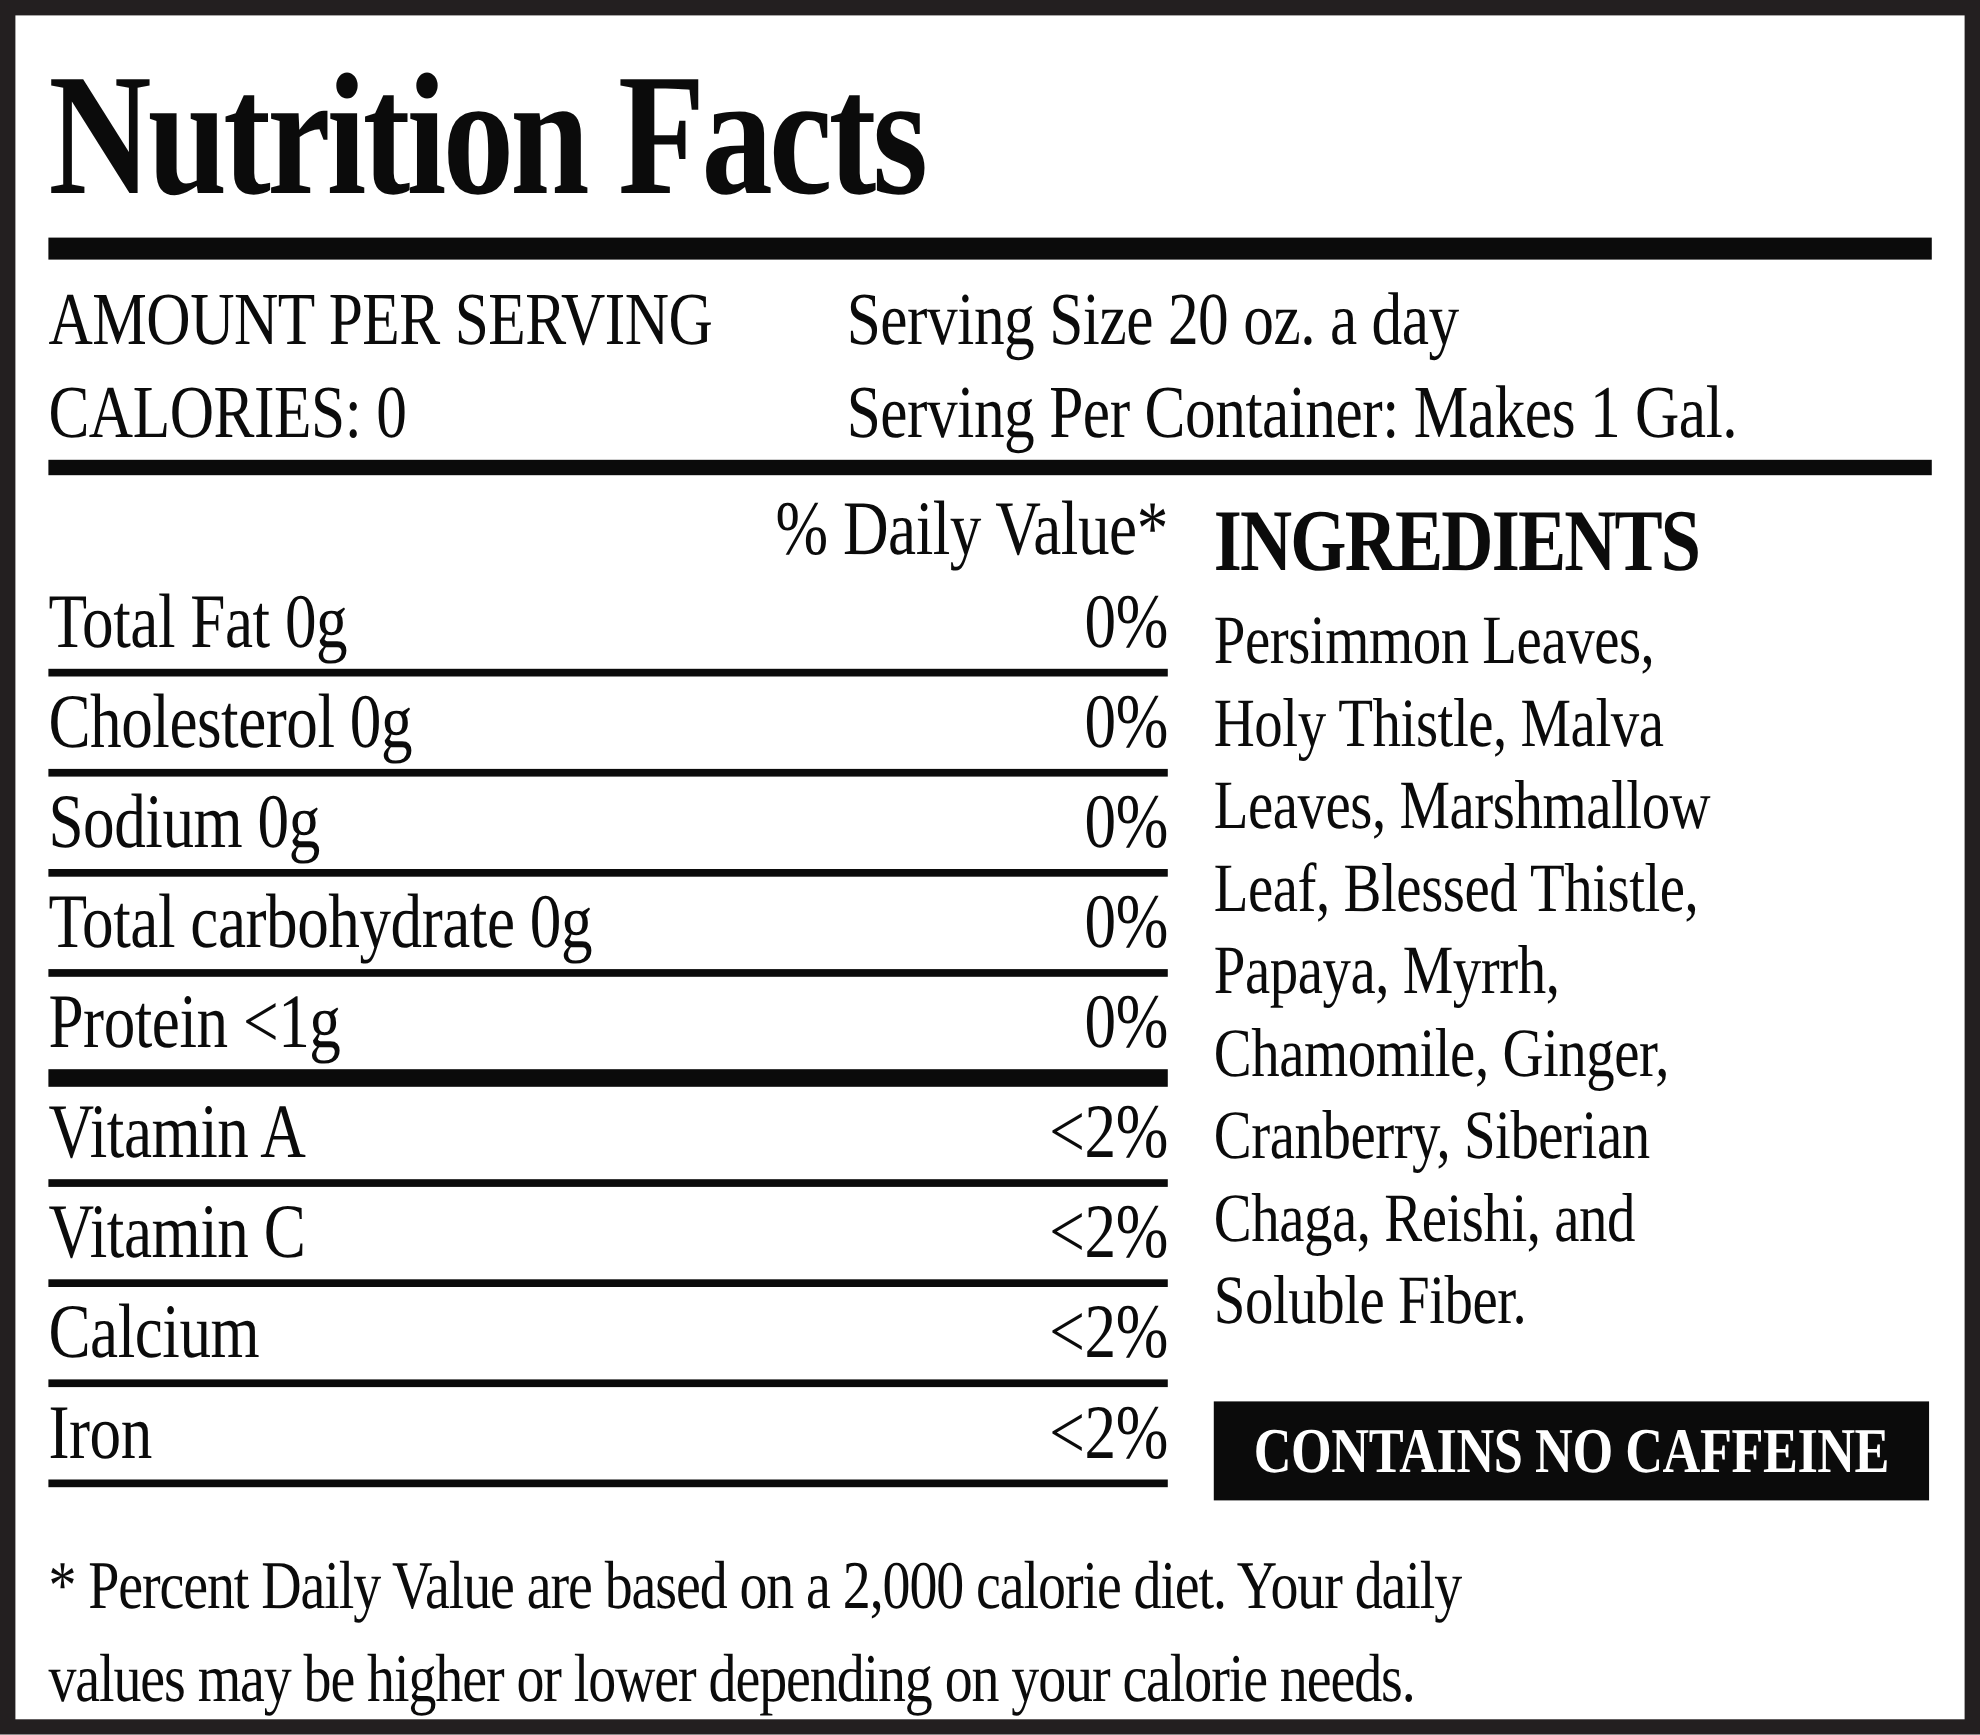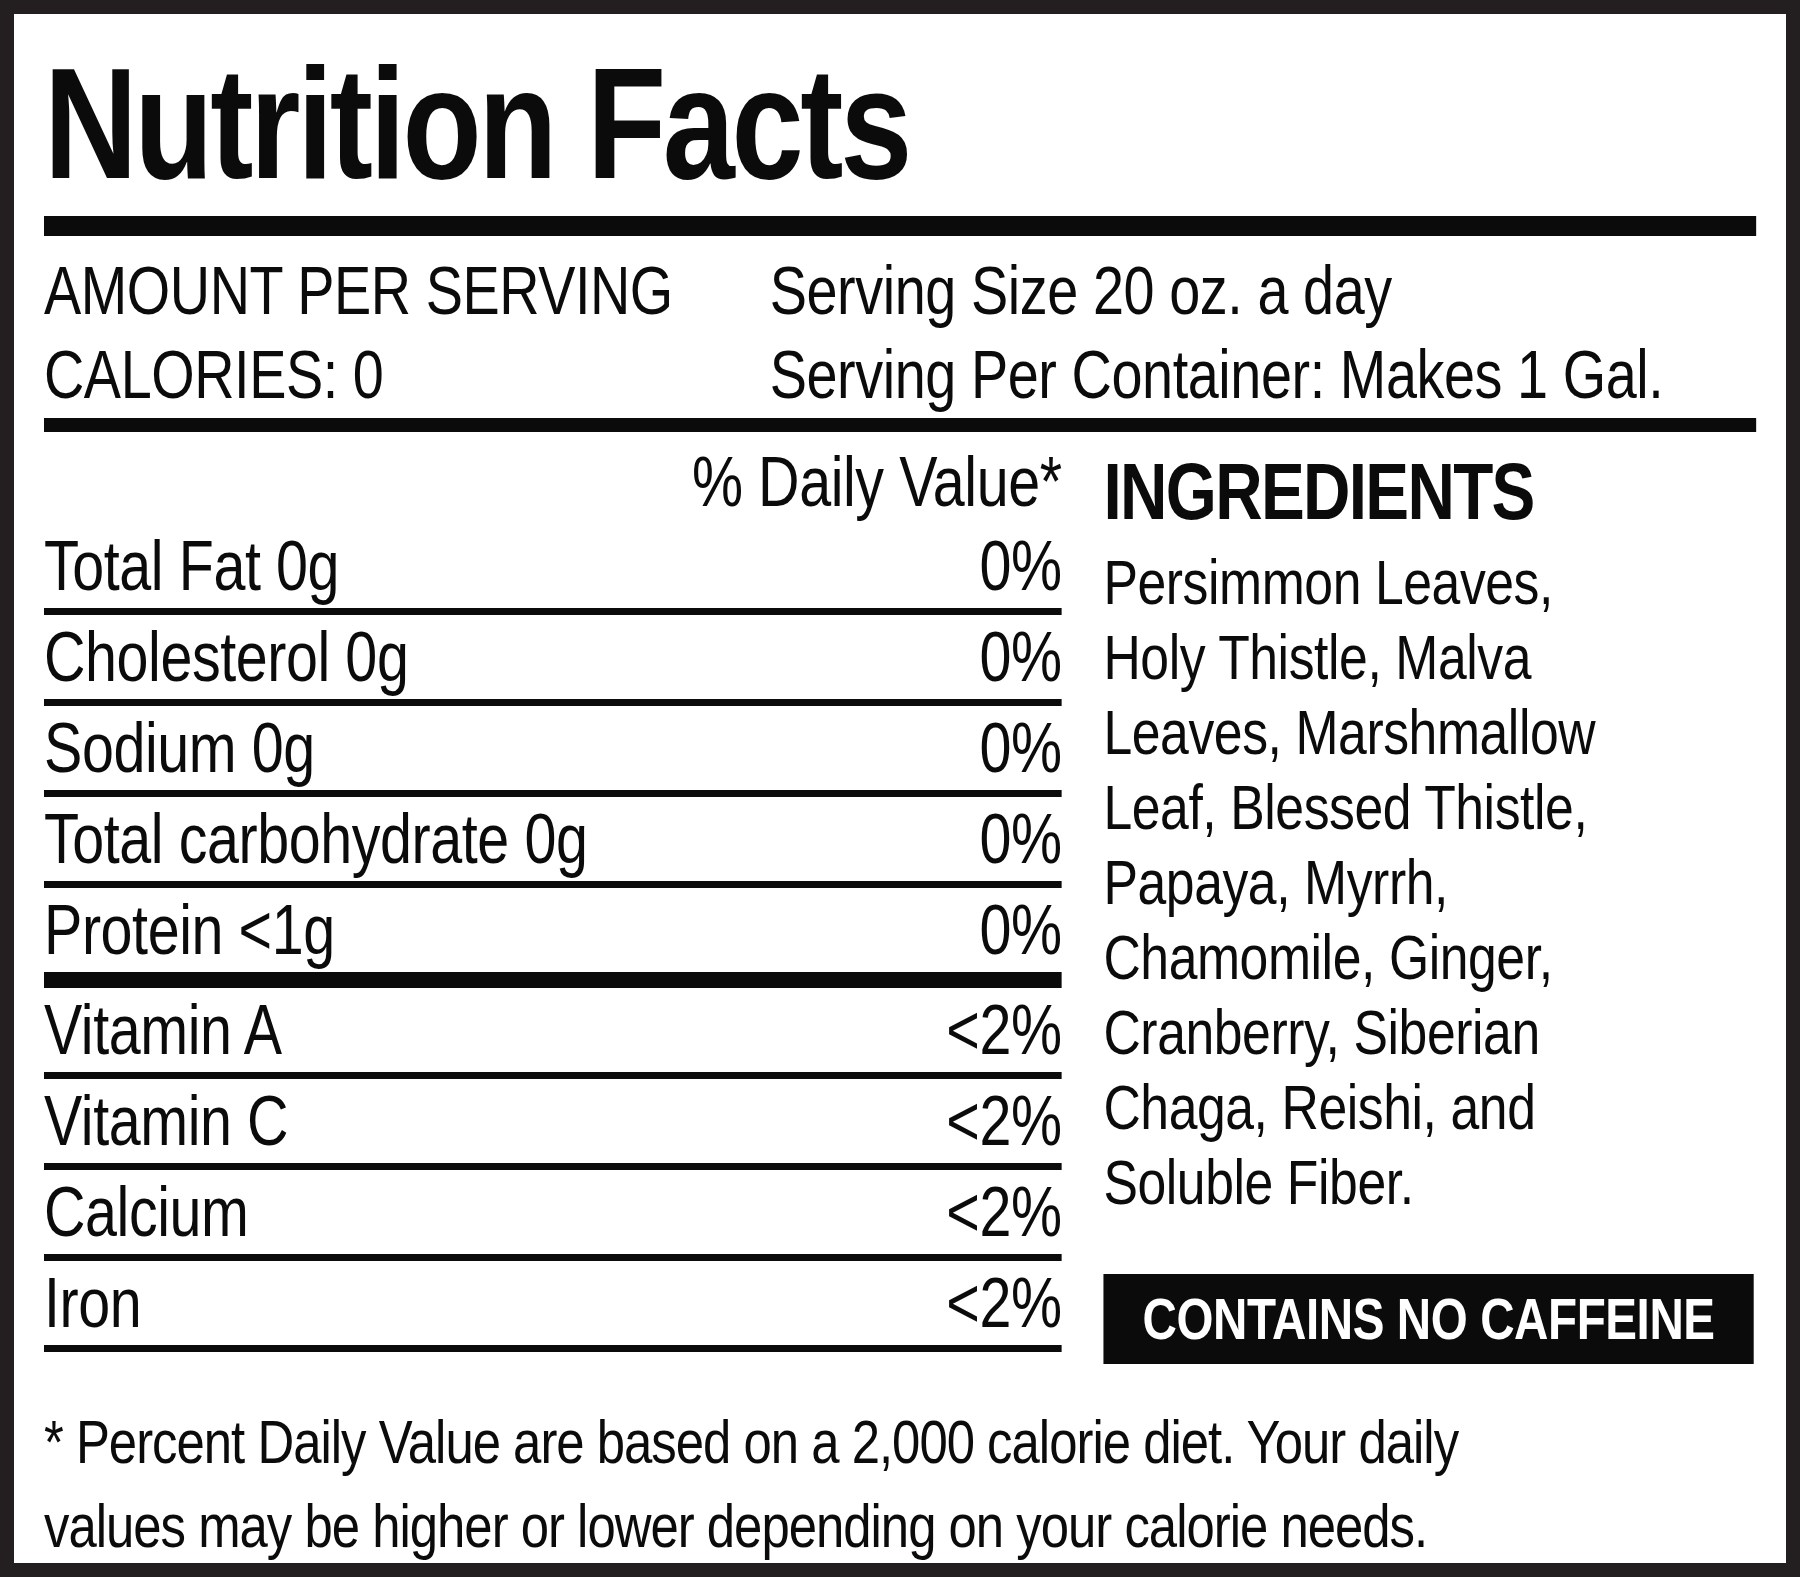--- a/index.html
+++ b/index.html
@@ -5,21 +5,21 @@
   html, body { margin: 0; padding: 0; background: #ffffff; }
   body { width: 1800px; height: 1577px; font-family: "Liberation Sans", sans-serif; }
 
   .frame {
     box-sizing: border-box;
     width: 1800px; height: 1577px;
     border: 14px solid #231f20;
     background: #ffffff;
     overflow: hidden;
   }
-  .content { padding: 14px 30px 0 30px; }
+  .content { padding: 14px 30px 0 30px; font-family: Liberation Serif, serif; }
 
   
   .squish {
     width: 2088px;
     transform: scaleX(0.82);
     transform-origin: 0 0;
     color: #0b0b0b;
     letter-spacing: -0.5px;
   }
 

